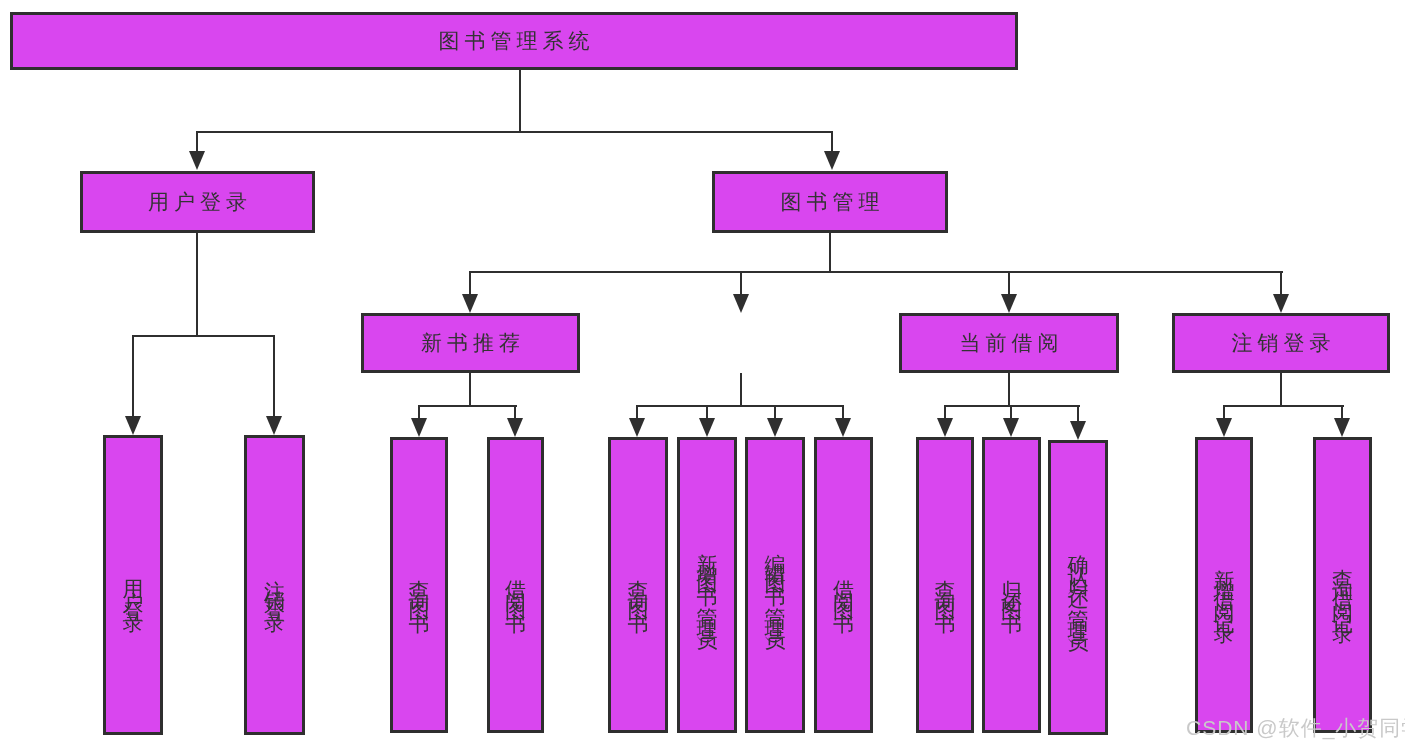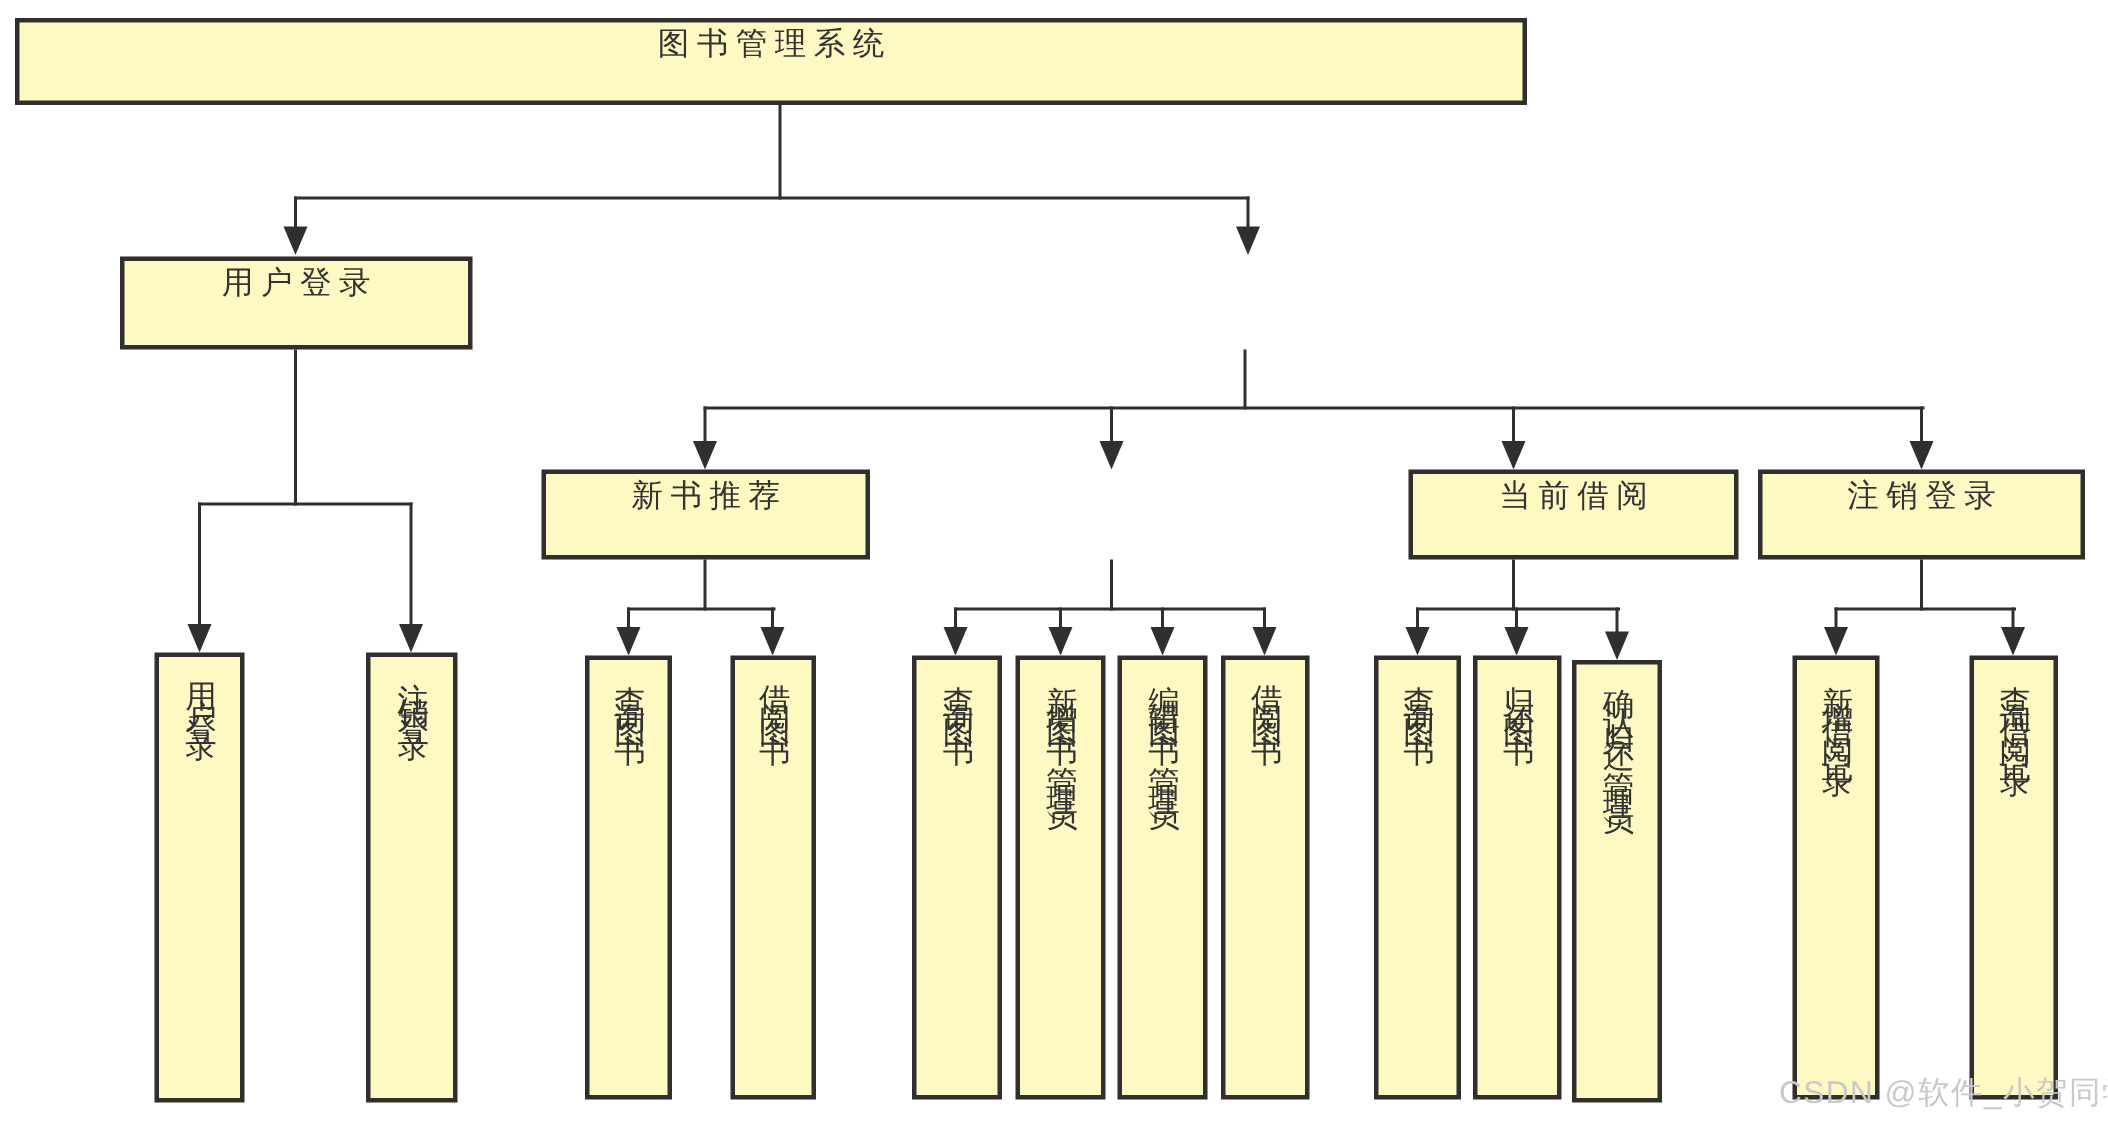--- a/index.html
+++ b/index.html
@@ -1,22 +1,22 @@
 <!DOCTYPE html>
 <html><head>
 <meta charset="utf-8">
 <style>
   html,body{margin:0;padding:0;background:#fff;}
   .canvas{
     position:relative;width:1405px;height:747px;background:#ffffff;
     font-family:"Liberation Sans","DejaVu Sans",sans-serif;color:#333333;overflow:hidden;
   }
   .box{
-    position:absolute;border:3px solid #2f2f2f;background:#fef9c3;
-    display:flex;align-items:flex-start;justify-content:center;box-sizing:border-box;
+    position:absolute;border:3px solid #2f2f2f;background:#d946ef;
+    display:flex;align-items:center;justify-content:center;box-sizing:border-box;font-family:Liberation Serif, serif;
   }
   .hlabel{font-size:21px;letter-spacing:5px;text-indent:5px;color:#333333;white-space:nowrap;}
   .vlabel{
     writing-mode:vertical-rl;text-orientation:mixed;
     font-size:21px;letter-spacing:11px;line-height:1.15;color:#333333;
   }
   .line{position:absolute;background:#2f2f2f;}
   .arrow{
     position:absolute;width:0;height:0;
     border-left:8px solid transparent;border-right:8px solid transparent;
@@ -39,20 +39,23 @@
   <div class="line" style="left:519px;top:70px;width:2px;height:63px"></div>
   <div class="line" style="left:196px;top:131px;width:637px;height:2px"></div>
   <div class="line" style="left:196px;top:131px;width:2px;height:24px"></div>
   <div class="arrow" style="left:189px;top:151px"></div>
   <div class="line" style="left:831px;top:131px;width:2px;height:24px"></div>
   <div class="arrow" style="left:824px;top:151px"></div>
 
   <div class="box" style="left:80px;top:171px;width:235px;height:62px">
     <span class="hlabel">用户登录</span>
   </div>
+  <div class="box" style="left:712px;top:171px;width:236px;height:62px">
+    <span class="hlabel">图书管理</span>
+  </div>
 
   <div class="line" style="left:196px;top:233px;width:2px;height:104px"></div>
   <div class="line" style="left:132px;top:335px;width:143px;height:2px"></div>
   <div class="line" style="left:132px;top:335px;width:2px;height:82px"></div>
   <div class="arrow" style="left:125px;top:416px"></div>
   <div class="line" style="left:273px;top:335px;width:2px;height:82px"></div>
   <div class="arrow" style="left:266px;top:416px"></div>
 
   <div class="line" style="left:829px;top:233px;width:2px;height:40px"></div>
   <div class="line" style="left:469px;top:271px;width:814px;height:2px"></div>
@@ -61,21 +64,21 @@
   <div class="line" style="left:740px;top:271px;width:2px;height:26px"></div>
   <div class="arrow" style="left:733px;top:294px"></div>
   <div class="line" style="left:1008px;top:271px;width:2px;height:26px"></div>
   <div class="arrow" style="left:1001px;top:294px"></div>
   <div class="line" style="left:1280px;top:271px;width:2px;height:26px"></div>
   <div class="arrow" style="left:1273px;top:294px"></div>
 
   <div class="box" style="left:361px;top:313px;width:219px;height:60px">
     <span class="hlabel">新书推荐</span>
   </div>
-  <div class="box" style="left:939px;top:313px;width:220px;height:60px">
+  <div class="box" style="left:899px;top:313px;width:220px;height:60px">
     <span class="hlabel">当前借阅</span>
   </div>
   <div class="box" style="left:1172px;top:313px;width:218px;height:60px">
     <span class="hlabel">注销登录</span>
   </div>
 
   <div class="line" style="left:469px;top:373px;width:2px;height:34px"></div>
   <div class="line" style="left:418px;top:405px;width:99px;height:2px"></div>
   <div class="line" style="left:418px;top:405px;width:2px;height:15px"></div>
   <div class="arrow" style="left:411px;top:418px"></div>

